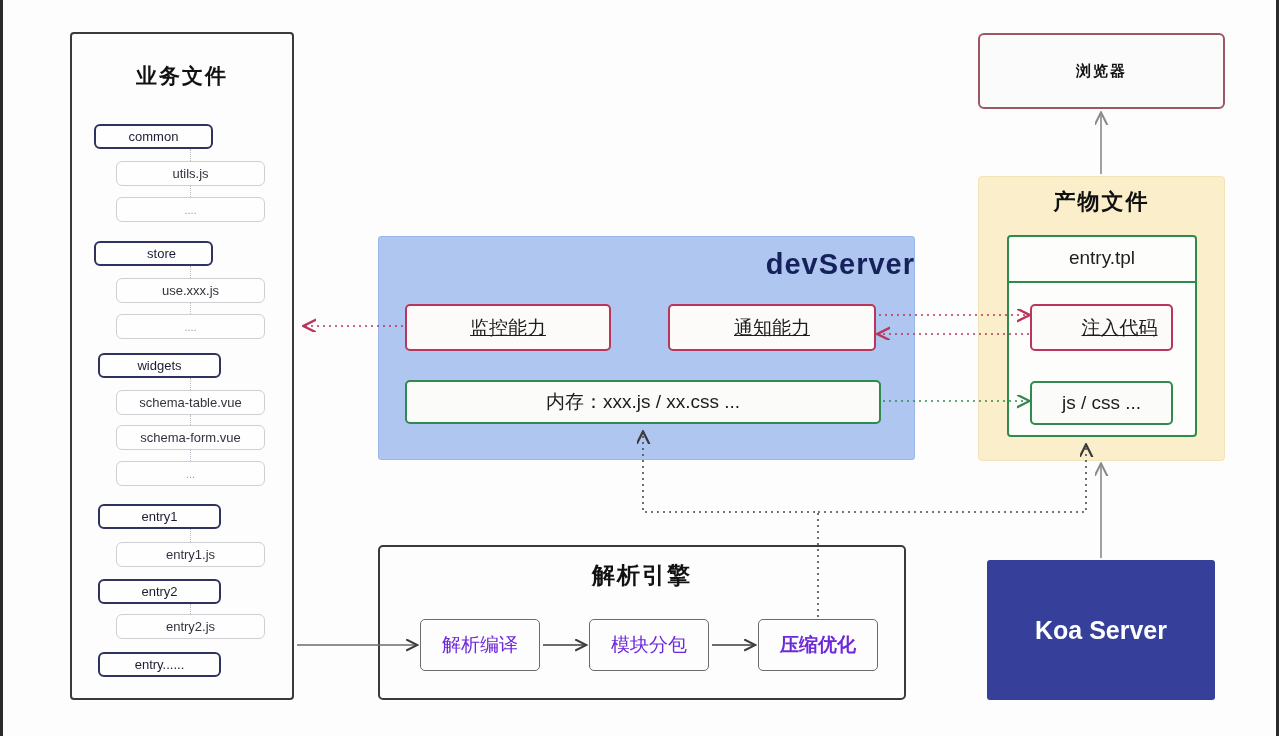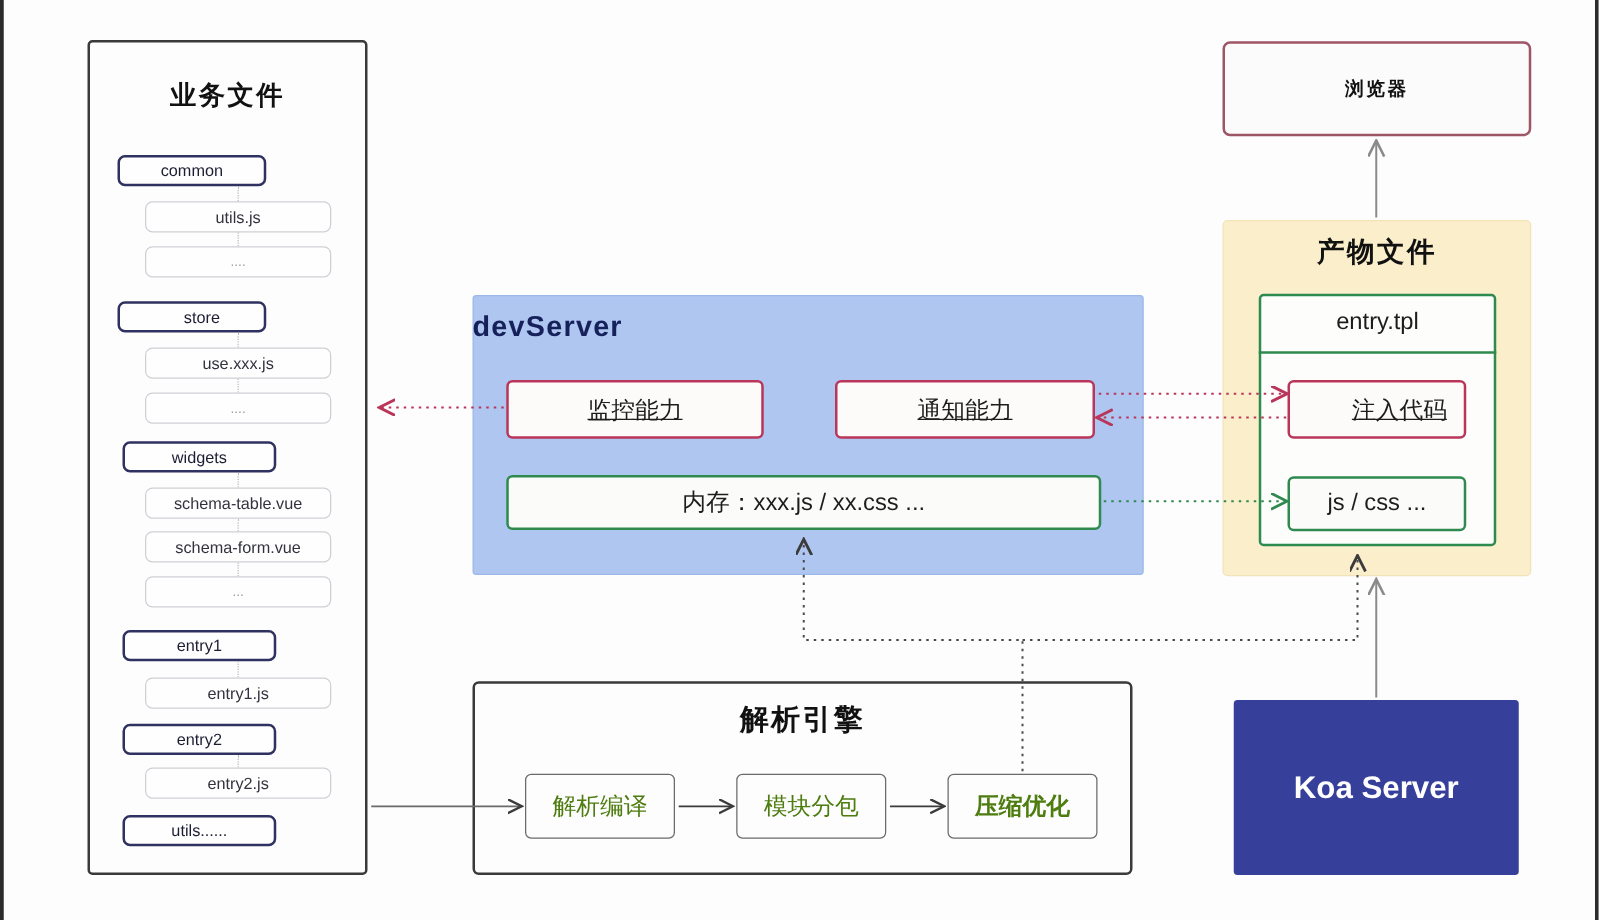--- a/index.html
+++ b/index.html
@@ -57,22 +57,22 @@
 
   
   .panel-dev {
     left: 375px; top: 236px; width: 537px; height: 224px;
     background: #aec6f0;
     border: 1px solid #9bb8ea;
     border-radius: 3px;
   }
   .dev-title {
     left: 375px; top: 248px; width: 537px;
-    text-align: left;
-    font-size: 23px; font-weight: bold; color: #16205a;
+    text-align: right;
+    font-size: 29px; font-weight: bold; color: #16205a;
     letter-spacing: 1px;
   }
   .box-red {
     border: 2px solid #b9365a;
     border-radius: 5px;
     background: #fcfbfa;
     display: flex; align-items: center; justify-content: center;
     font-size: 19px; color: #1d1d1d; text-decoration: underline;
   }
   .box-green {
@@ -128,21 +128,21 @@
   .parse-title {
     left: 375px; top: 560px; width: 528px;
     text-align: center;
     font-size: 23px; font-weight: bold; color: #111; letter-spacing: 2px;
   }
   .step-box {
     border: 1px solid #6a6a6a;
     border-radius: 5px;
     background: #fdfdfd;
     display: flex; align-items: center; justify-content: center;
-    font-size: 19px; color: #4d7c0f;
+    font-size: 19px; color: #6d28d9;
     height: 52px;
   }
 
   
   .panel-koa {
     left: 984px; top: 560px; width: 228px; height: 140px;
     background: #36409b;
     border-radius: 3px;
     display: flex; align-items: center; justify-content: center;
     font-size: 25px; font-weight: bold; color: #ffffff;
@@ -221,21 +221,21 @@
 
   <div class="abs folder-box" style="left:95px; top:579px; width:123px;">
     <span>entry2</span>
   </div>
   <div class="abs vdots" style="left:187px; top:604px; height:10px;"></div>
   <div class="abs file-box" style="left:113px; top:614px; width:149px;">
     <span>entry2.js</span>
   </div>
 
   <div class="abs folder-box" style="left:95px; top:652px; width:123px;">
-    <span>utils......</span>
+    <span>entry......</span>
   </div>
 
   <div class="abs panel-dev"></div>
   <div class="abs dev-title">devServer</div>
 
   <div class="abs box-red" style="left:402px; top:304px; width:206px; height:47px;">
     <span>监控能力</span>
   </div>
   <div class="abs box-red" style="left:665px; top:304px; width:208px; height:47px;">
     <span>通知能力</span>

